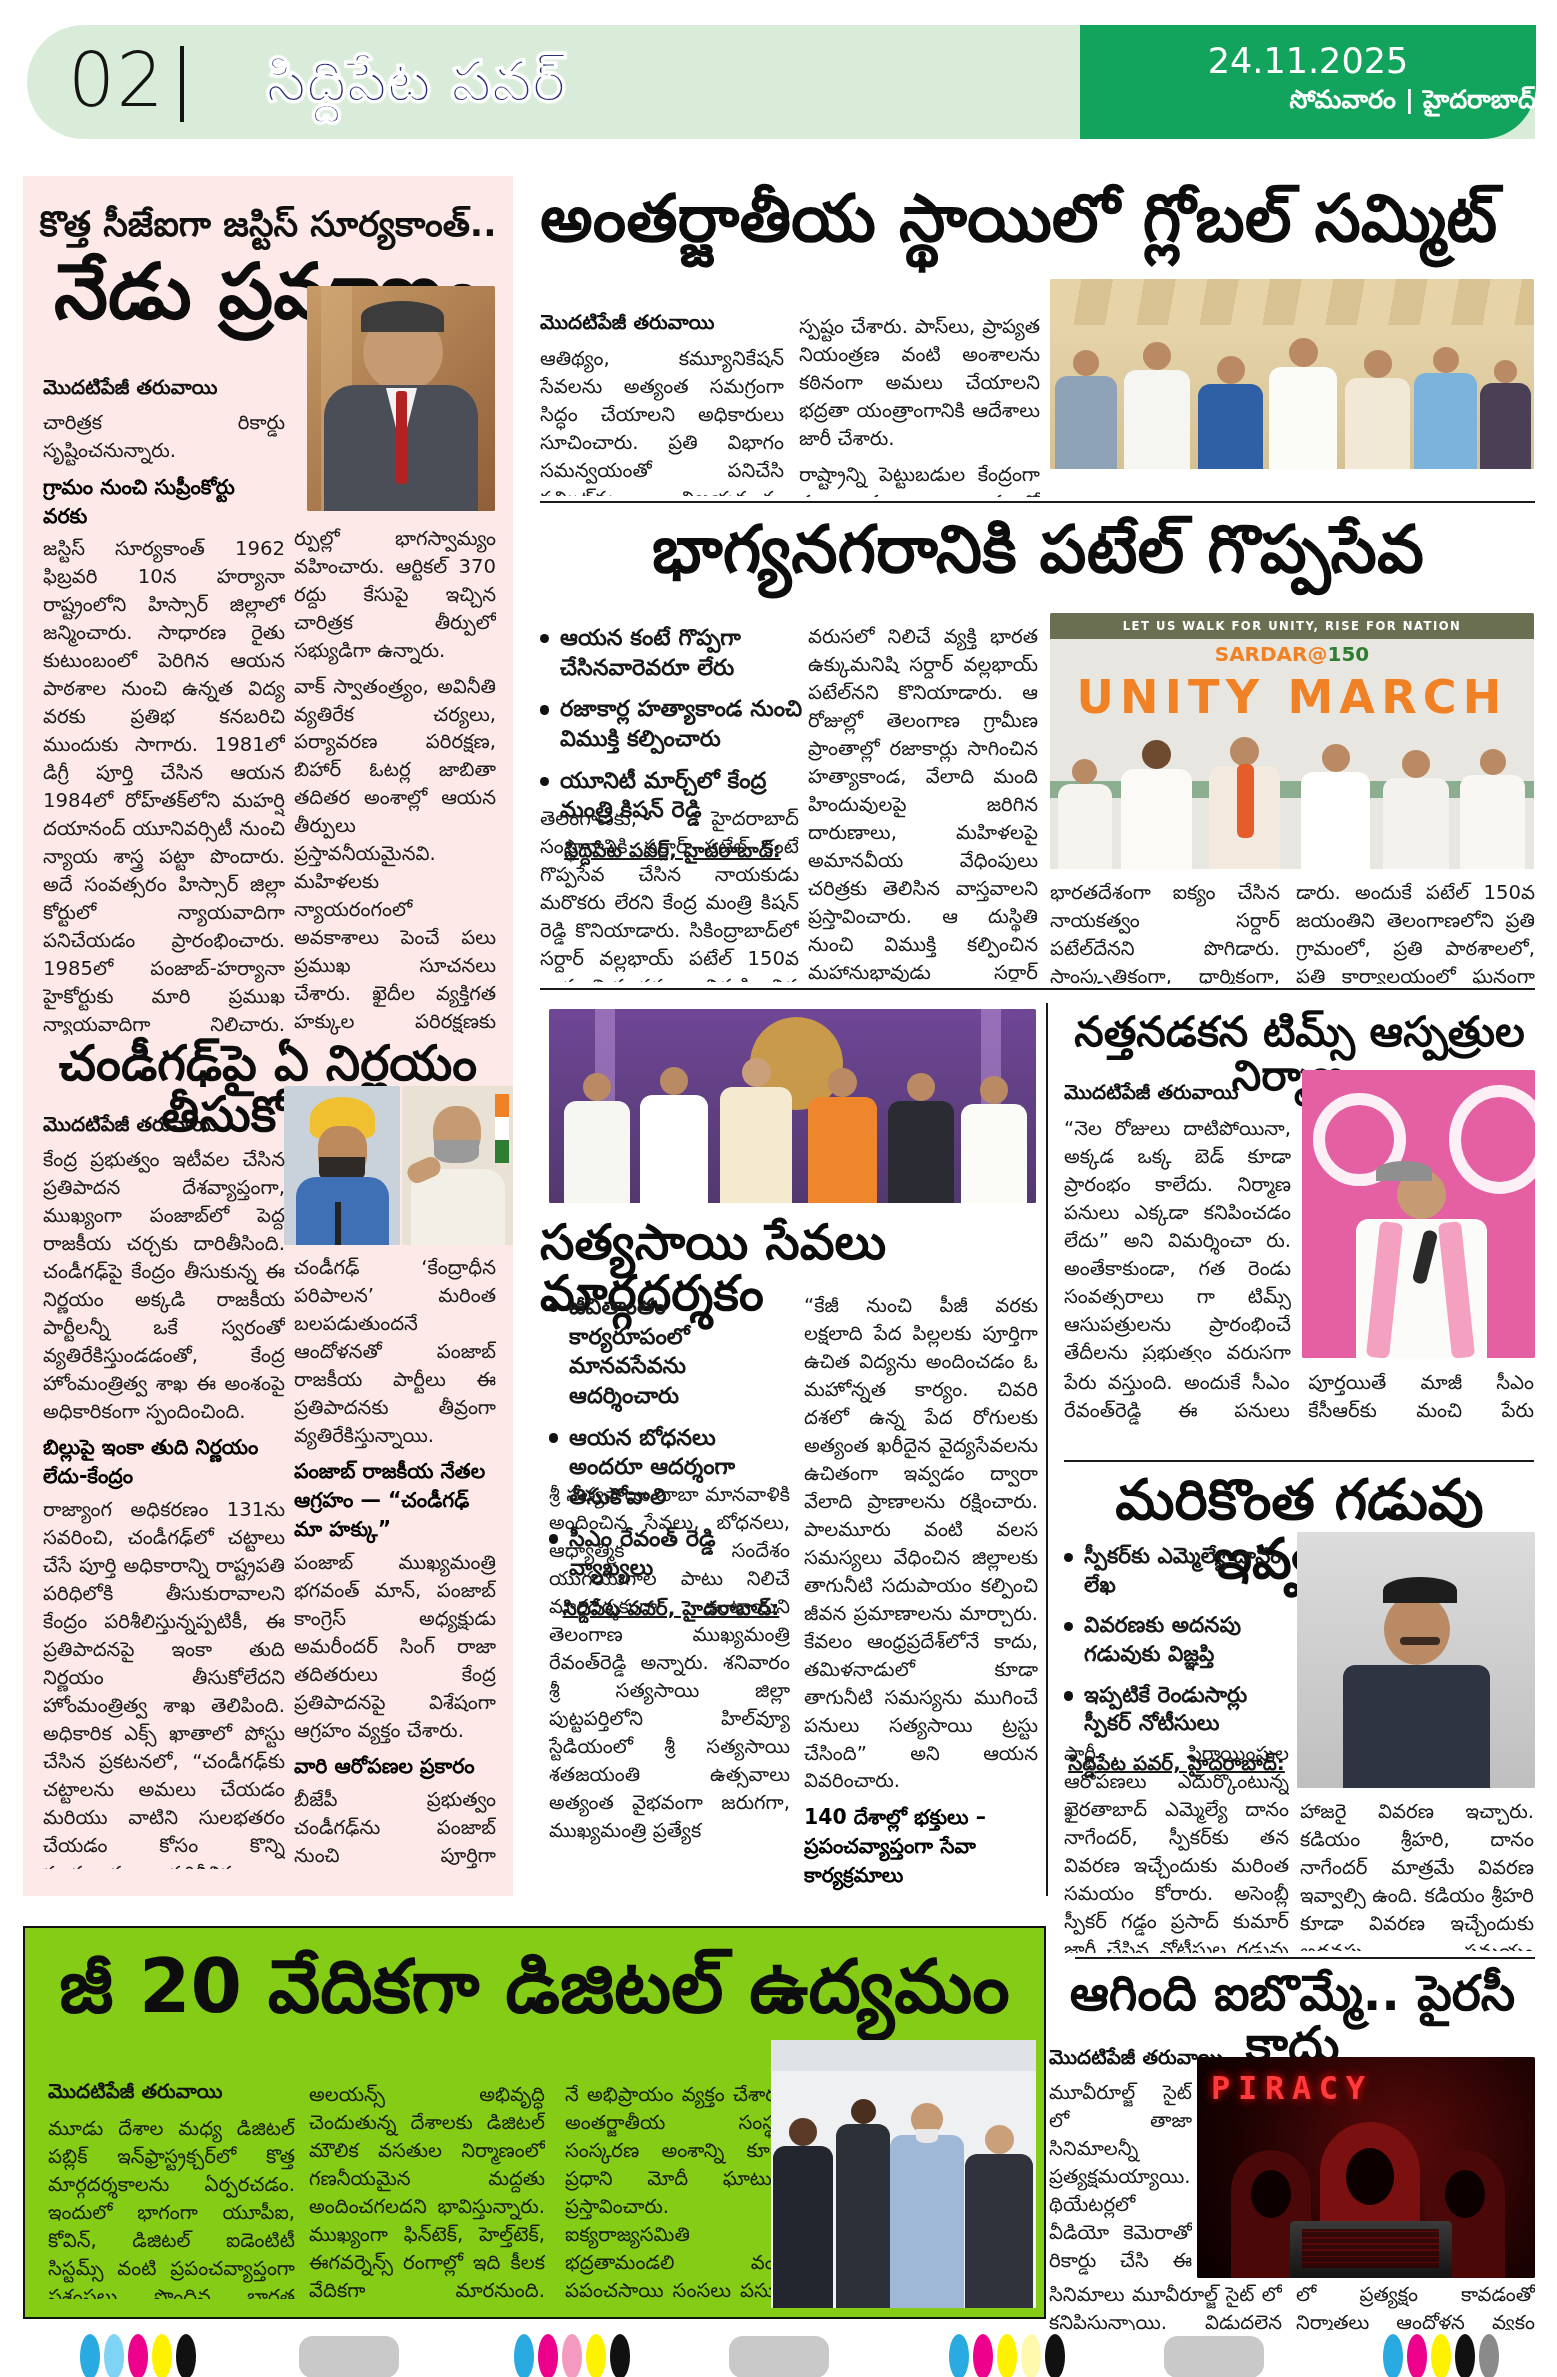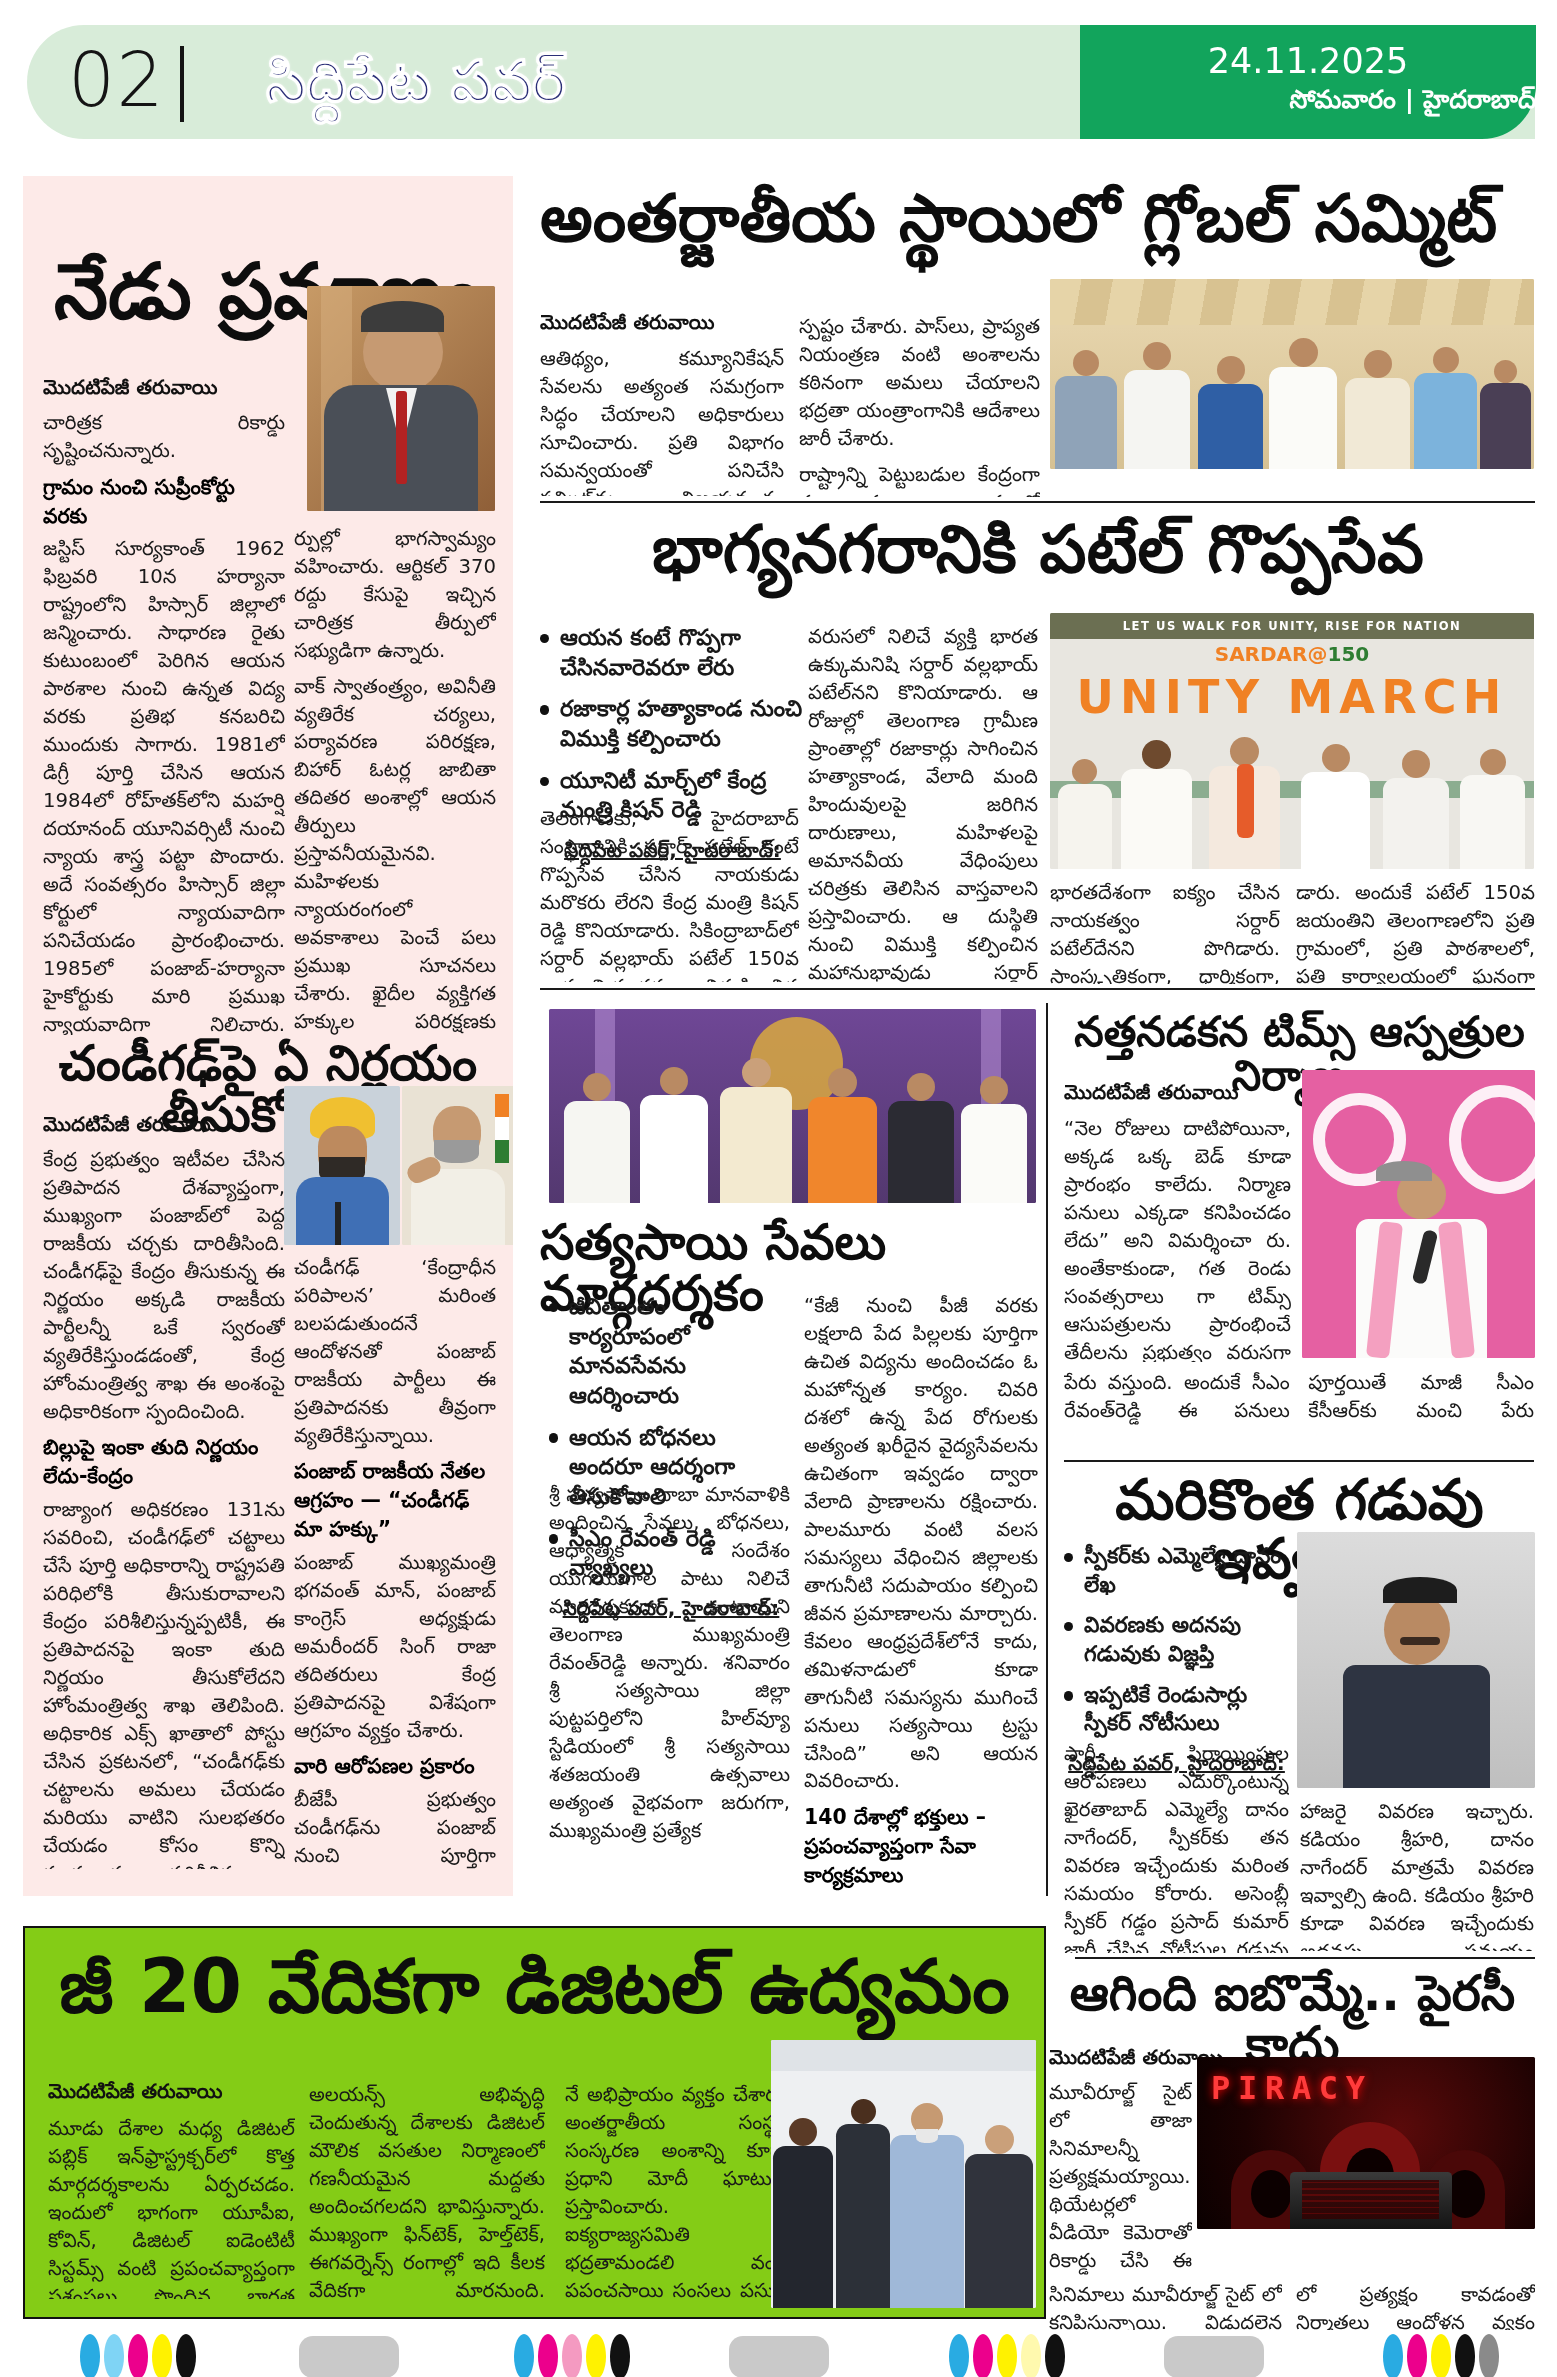--- a/index.html
+++ b/index.html
@@ -48,20 +48,21 @@
   <div class="pagenum">02</div>
   <div class="hdr-div"></div>
   <div class="masthead">సిద్దిపేట పవర్</div>
   <div class="datebox">
     <div class="d1">24.11.2025</div>
     <div class="d2">సోమవారం | హైదరాబాద్</div>
   </div>
 
   <div class="pinkpanel">
 
+    <div class="abs kick" style="left:0;top:28px;width:100%;text-align:center;font-size:35px;">కొత్త సీజేఐగా జస్టిస్ సూర్యకాంత్..</div>
     <div class="abs hl" style="left:0;top:76px;width:100%;text-align:center;font-size:77px;">నేడు ప్రమాణం</div>
 
     <div class="ph" style="left:284px;top:110px;width:188px;height:225px;background:linear-gradient(135deg,#c79a66,#8f5f38);">
       <span class="pr" style="left:14px;top:0;width:31px;height:100%;background:#d8b07f;opacity:.5;"></span>
       <span class="pr" style="left:56px;top:26px;width:80px;height:80px;border-radius:50%;background:#c69a72;"></span>
       <span class="pr" style="left:54px;top:15.4px;width:83px;height:31px;border-radius:50% 50% 0 0;background:#3c3c3c;"></span>
       <span class="pr" style="left:17px;top:99px;width:154px;height:126px;border-radius:31px 31px 0 0;background:#4a4f57;"></span>
       <span class="pr" style="left:79px;top:102px;width:31px;height:62px;background:#f2f2f2;clip-path:polygon(0 0,100% 0,50% 100%);"></span>
       <span class="pr" style="left:89px;top:105px;width:10.8px;height:93px;background:#b22222;border-radius:3.1px;"></span>
     </div>
@@ -323,21 +324,21 @@
   <div class="abs col" style="left:1300px;top:1798px;width:234px;height:153px;">
     <p>హాజరై వివరణ ఇచ్చారు. కడియం శ్రీహరి, దానం నాగేందర్ మాత్రమే వివరణ ఇవ్వాల్సి ఉంది. కడియం శ్రీహరి కూడా వివరణ ఇచ్చేందుకు అదనపు సమయం ఇవ్వాలంటూ స్పీకర్‌ను కోరారు. వీరిద్దరు ఎమ్మెల్యేలు ఏమని వివరణ ఇస్తారు?, ఎప్పుడు స్పందిస్తారు?, ఇంకేమైనా వ్యూహాలు ఉన్నాయా? అనేది రాజకీయ వర్గాల్లో</p>
   </div>
   <div class="rule" style="left:1075px;top:1957px;width:460px;height:1.5px;"></div>
 
   <div class="abs hl" style="left:1049px;top:1968px;width:487px;text-align:center;font-size:49px;">ఆగింది ఐబొమ్మే.. పైరసీ కాదు</div>
   <div class="abs cont" style="left:1049px;top:2045px;">మొదటిపేజీ తరువాయి</div>
   <div class="abs col" style="left:1049px;top:2079px;width:143px;height:197px;">
     <p>మూవీరూల్జ్ సైట్ లో తాజా సినిమాలన్నీ ప్రత్యక్షమయ్యాయి. థియేటర్లలో వీడియో కెమెరాతో రికార్డు చేసి ఈ సైట్ లో అప్ లోడ్ చేసినట్లు తెలుస్తోంది. తాజా సినిమాలు అల్లరి హీరోగా వచ్చిన 12ఎ రైల్వే కాలనీతో పాటు సంతాన ప్రాప్తిరస్తు, రాజు రెడ్స్ రాంబాయి, ప్రేమంటే</p>
   </div>
-  <div class="ph" style="left:1197px;top:2057px;width:338px;height:172px;background:radial-gradient(circle at 60% 42%,#5a0a0a,#1c0202 68%,#0a0000);">
+  <div class="ph" style="left:1197px;top:2057px;width:338px;height:221px;background:radial-gradient(circle at 60% 42%,#5a0a0a,#1c0202 68%,#0a0000);">
     <span class="pr" style="left:14px;top:12.3px;font-size:32px;font-weight:700;letter-spacing:7.7px;color:#ff3b3b;text-shadow:0 0 9.3px #ff0000;font-family:'DejaVu Sans Mono',monospace;">PIRACY</span>
     <span class="pr" style="left:34px;top:93px;width:80px;height:131px;border-radius:40px 40px 0 0;background:#4a0808;">
         <span class="pr" style="left:20px;top:20px;width:40px;height:48px;border-radius:50%;background:#0c0000;"></span>
       </span>
     <span class="pr" style="left:123px;top:65px;width:100px;height:162px;border-radius:50px 50px 0 0;background:#7a1010;">
         <span class="pr" style="left:26px;top:26px;width:48px;height:57px;border-radius:50%;background:#0c0000;"></span>
       </span>
     <span class="pr" style="left:228px;top:93px;width:80px;height:131px;border-radius:40px 40px 0 0;background:#4a0808;">
         <span class="pr" style="left:20px;top:20px;width:40px;height:48px;border-radius:50%;background:#0c0000;"></span>
       </span>

